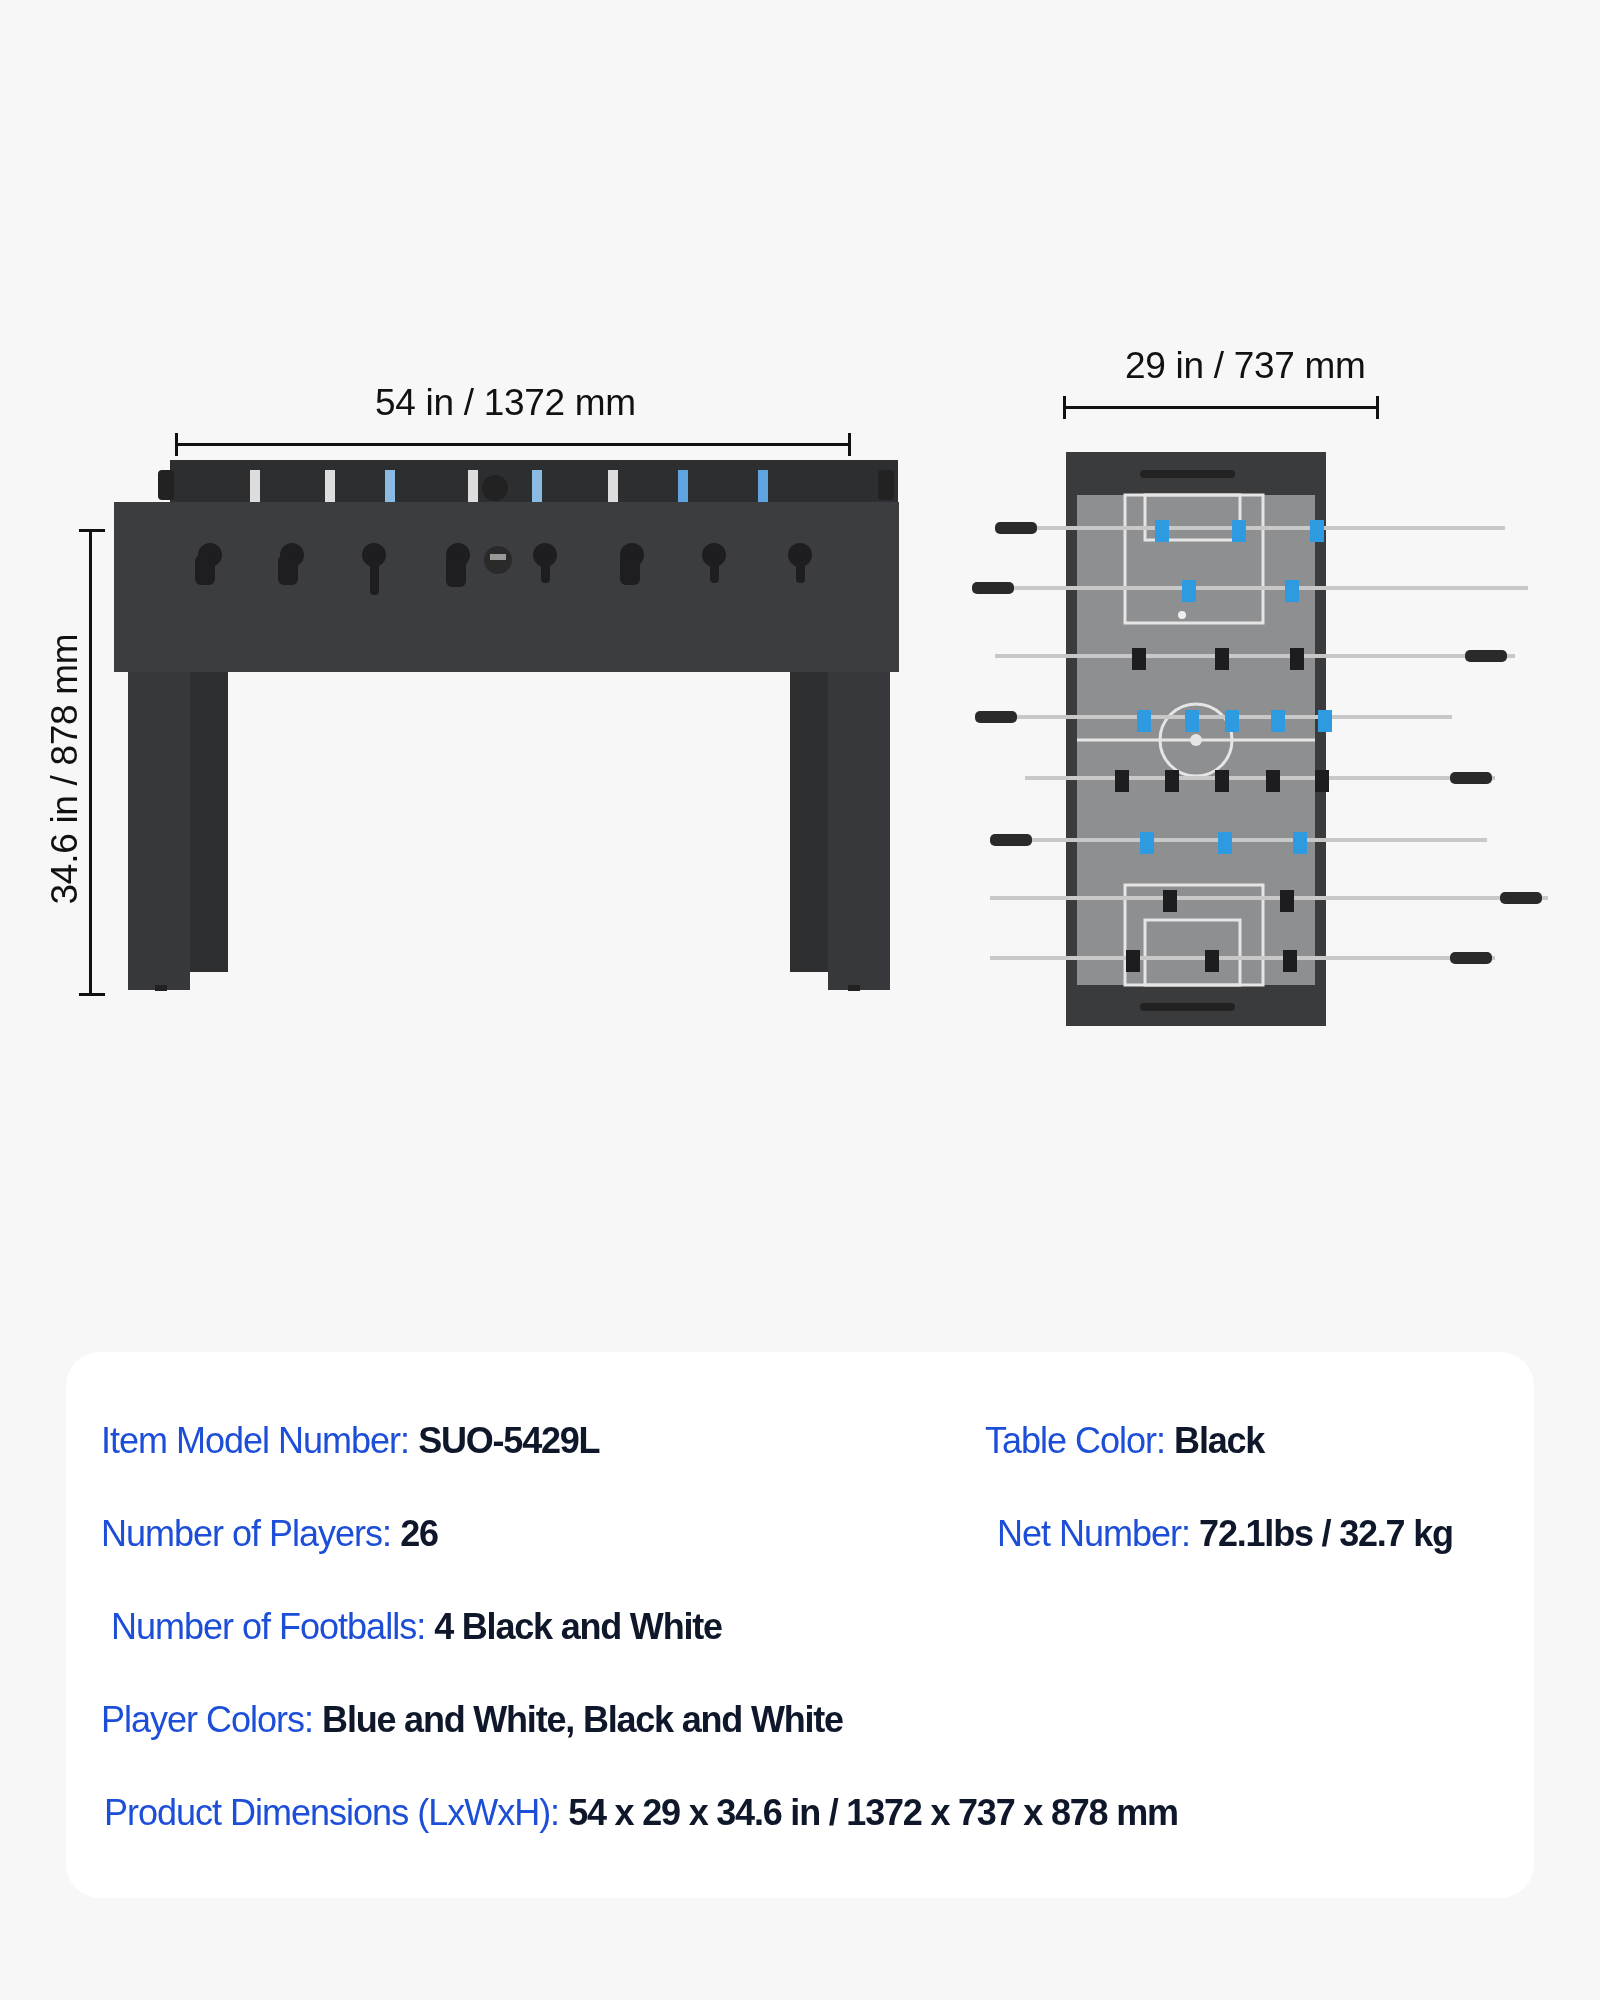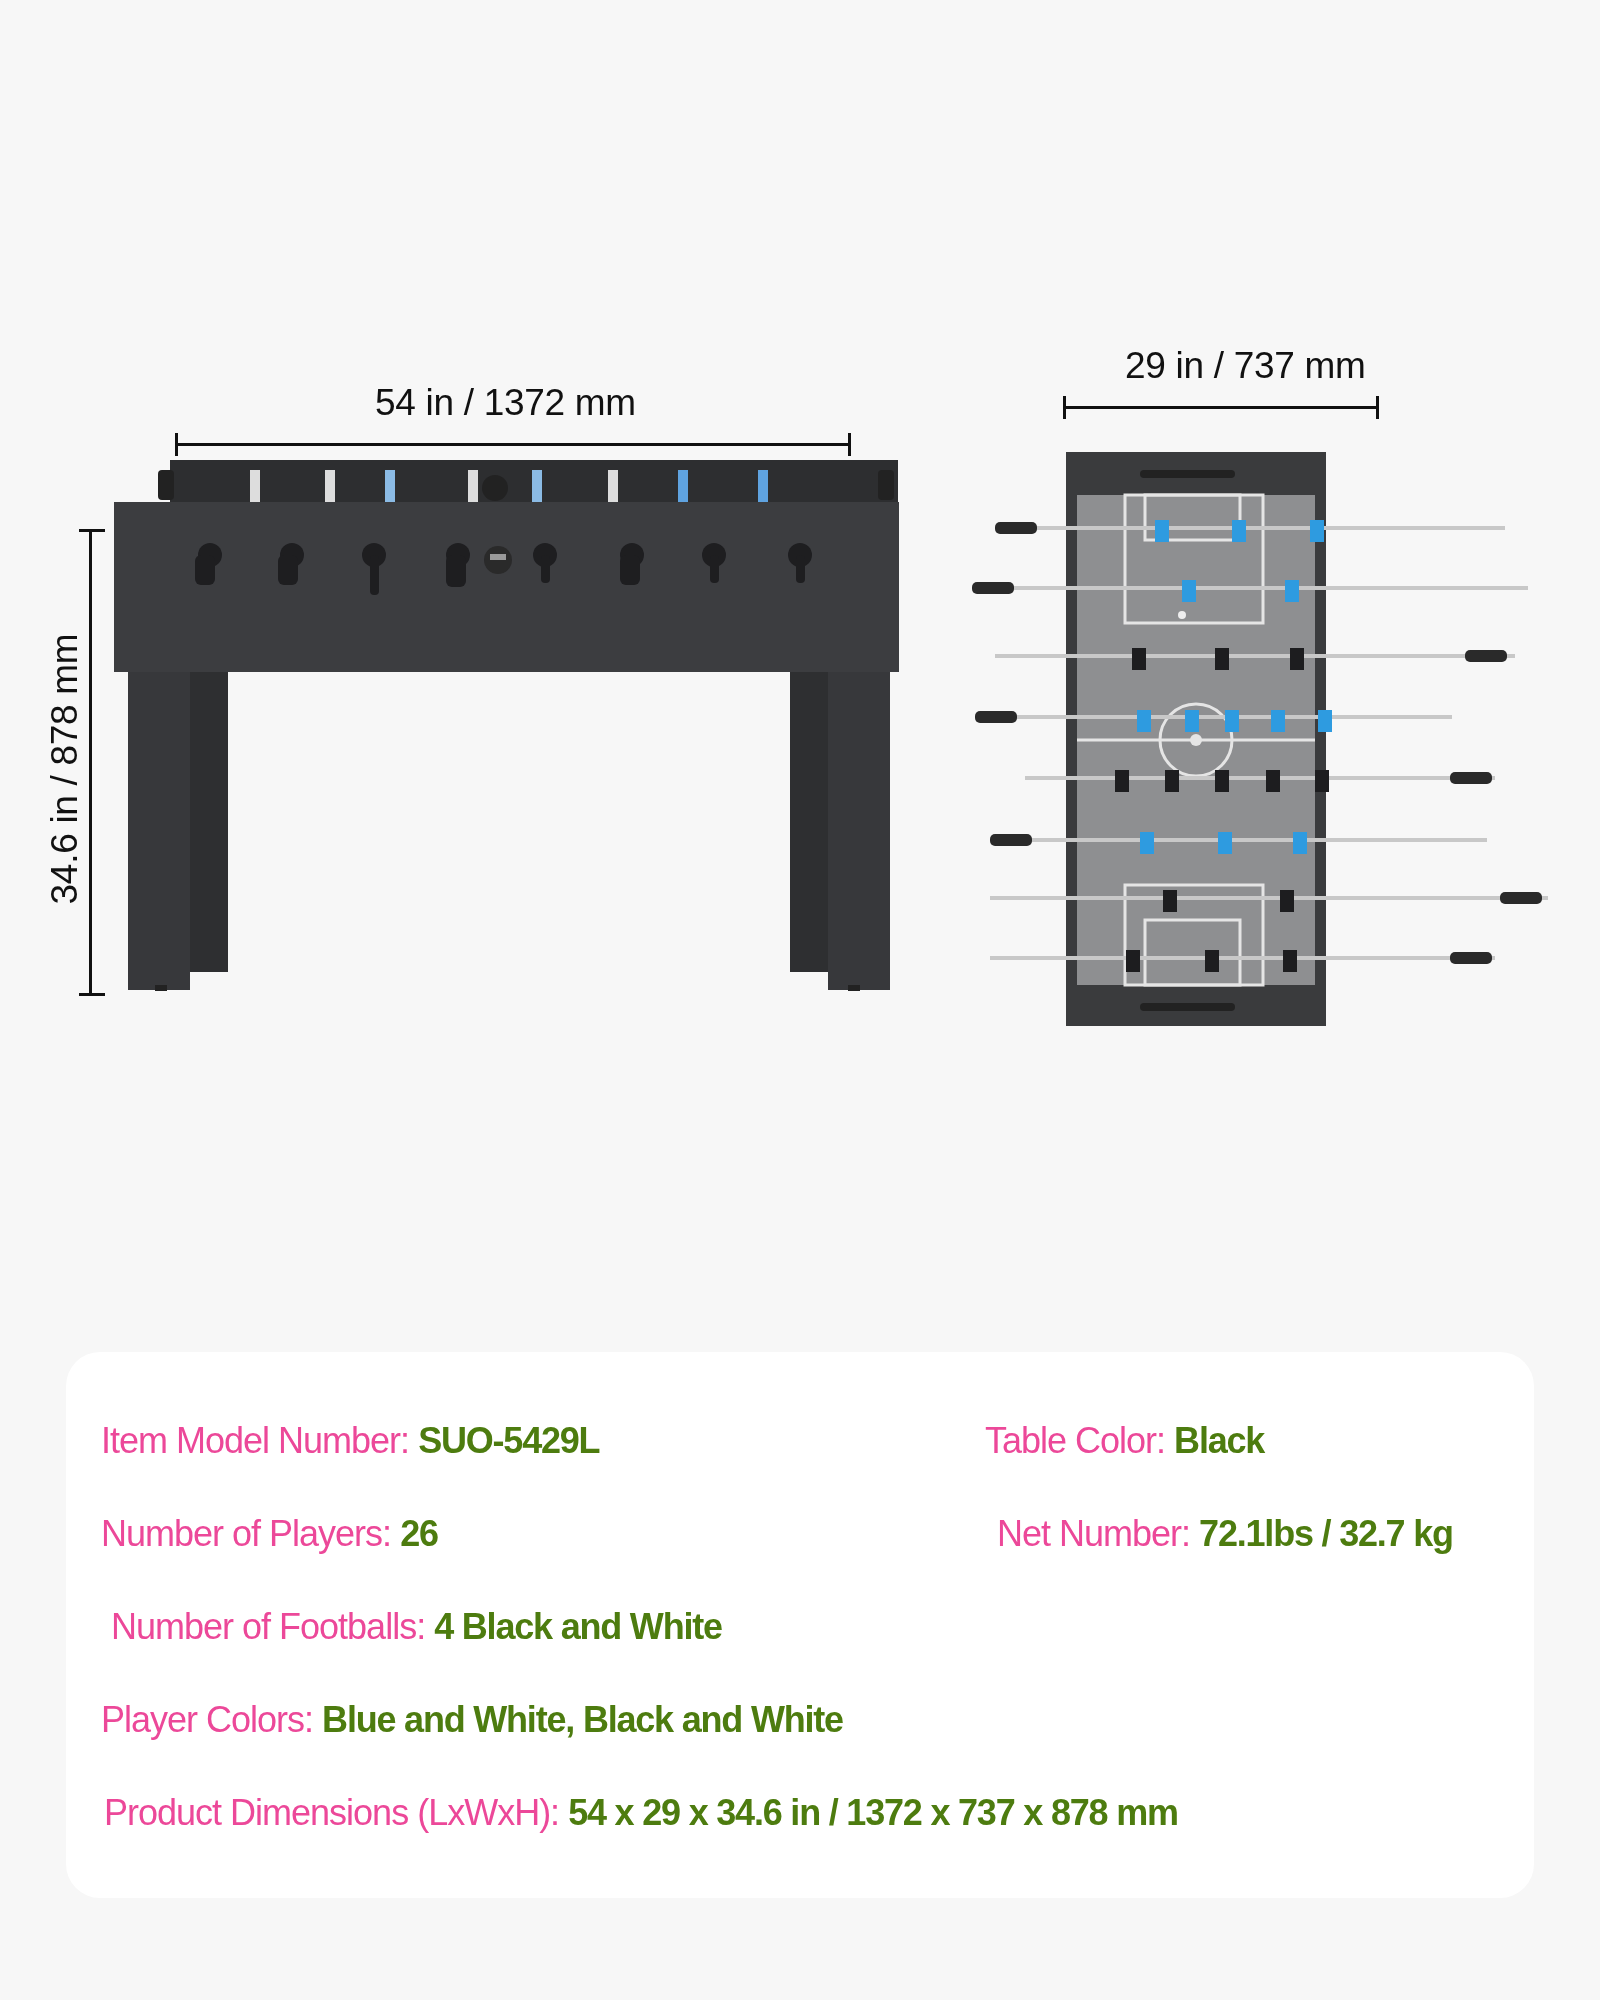--- a/index.html
+++ b/index.html
@@ -10,22 +10,22 @@
   .dim-line { position: absolute; background: #111; }
   .dim-tick { position: absolute; background: #111; }
 
   .figure { position: absolute; }
 
   .spec-card {
     position: absolute; left: 66px; top: 1352px; width: 1468px; height: 546px;
     background: #ffffff; border-radius: 34px;
   }
   .spec-row { position: absolute; font-size: 36px; white-space: nowrap; letter-spacing: -1px; }
-  .spec-label { color: #ec4899; }
-  .spec-value { color: #4d7c0f; font-weight: bold; letter-spacing: -1.2px; }
+  .spec-label { color: #1d4ed8; }
+  .spec-value { color: #0f172a; font-weight: bold; letter-spacing: -1.2px; }
 </style>
 </head>
 <body>
 
 <div class="dim-label" style="left:375px; top:382px;">54 in / 1372 mm</div>
 <div class="dim-line" style="left:175px; top:443px; width:675px; height:3px;"></div>
 <div class="dim-tick" style="left:175px; top:433px; width:3px; height:23px;"></div>
 <div class="dim-tick" style="left:848px; top:433px; width:3px; height:23px;"></div>
 
 <div class="dim-label" style="left:-85px; top:748px; transform: rotate(-90deg); transform-origin: center; width:300px; text-align:center;">34.6 in / 878 mm</div>

